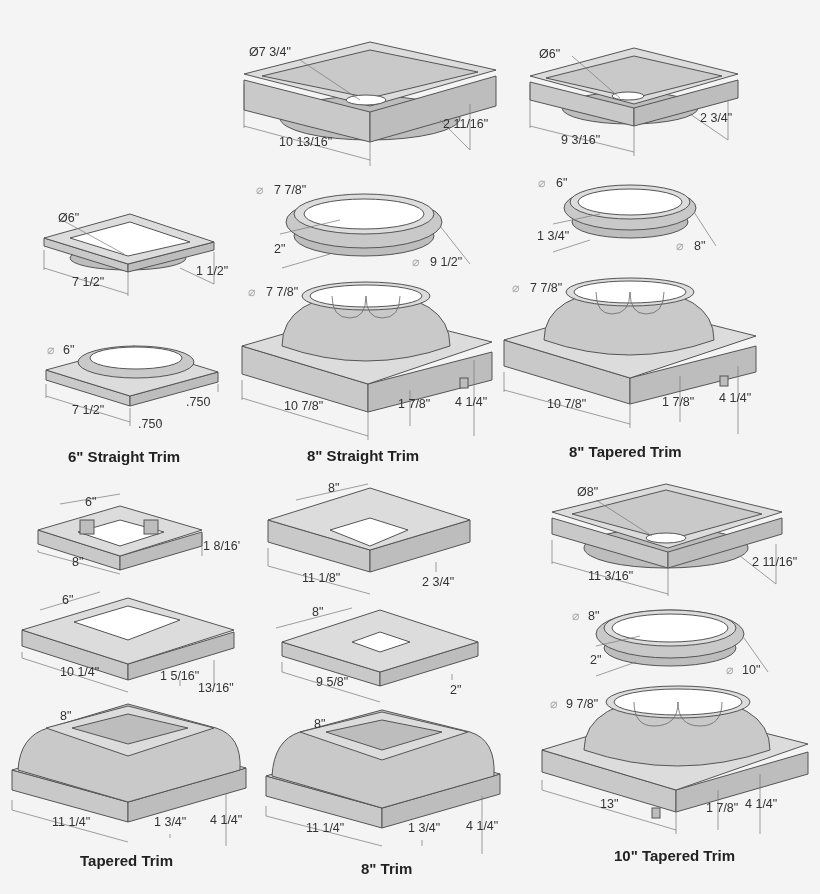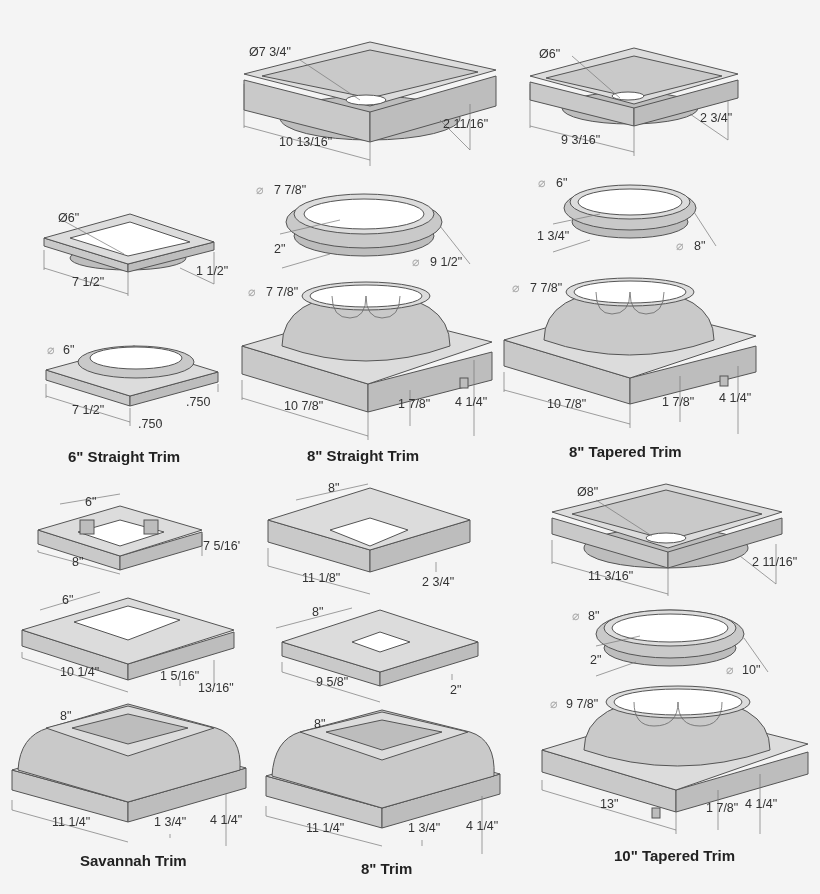--- a/index.html
+++ b/index.html
@@ -223,21 +223,21 @@
 <span class="dim" style="left:455px;top:396px;">4 1/4"</span>
 
 <span class="dim" style="left:512px;top:282px;color:#aaa;">⌀</span>
 <span class="dim" style="left:530px;top:282px;">7 7/8"</span>
 <span class="dim" style="left:547px;top:398px;">10 7/8"</span>
 <span class="dim" style="left:662px;top:396px;">1 7/8"</span>
 <span class="dim" style="left:719px;top:392px;">4 1/4"</span>
 
 <span class="dim" style="left:85px;top:496px;">6"</span>
 <span class="dim" style="left:72px;top:556px;">8"</span>
-<span class="dim" style="left:203px;top:540px;">7 5/16'</span>
+<span class="dim" style="left:203px;top:540px;">1 8/16'</span>
 
 <span class="dim" style="left:328px;top:482px;">8"</span>
 <span class="dim" style="left:302px;top:572px;">11 1/8"</span>
 <span class="dim" style="left:422px;top:576px;">2 3/4"</span>
 
 <span class="dim" style="left:577px;top:486px;">Ø8"</span>
 <span class="dim" style="left:588px;top:570px;">11 3/16"</span>
 <span class="dim" style="left:752px;top:556px;">2 11/16"</span>
 
 <span class="dim" style="left:62px;top:594px;">6"</span>
@@ -267,17 +267,17 @@
 
 <span class="dim" style="left:550px;top:698px;color:#aaa;">⌀</span>
 <span class="dim" style="left:566px;top:698px;">9 7/8"</span>
 <span class="dim" style="left:600px;top:798px;">13"</span>
 <span class="dim" style="left:706px;top:802px;">1 7/8"</span>
 <span class="dim" style="left:745px;top:798px;">4 1/4"</span>
 
 <span class="title" style="left:68px;top:449px;">6" Straight Trim</span>
 <span class="title" style="left:307px;top:448px;">8" Straight Trim</span>
 <span class="title" style="left:569px;top:444px;">8" Tapered Trim</span>
-<span class="title" style="left:80px;top:853px;">Savannah Trim</span>
+<span class="title" style="left:80px;top:853px;">Tapered Trim</span>
 <span class="title" style="left:361px;top:861px;">8" Trim</span>
 <span class="title" style="left:614px;top:848px;">10" Tapered Trim</span>
 
 </div>
 
 </body></html>

